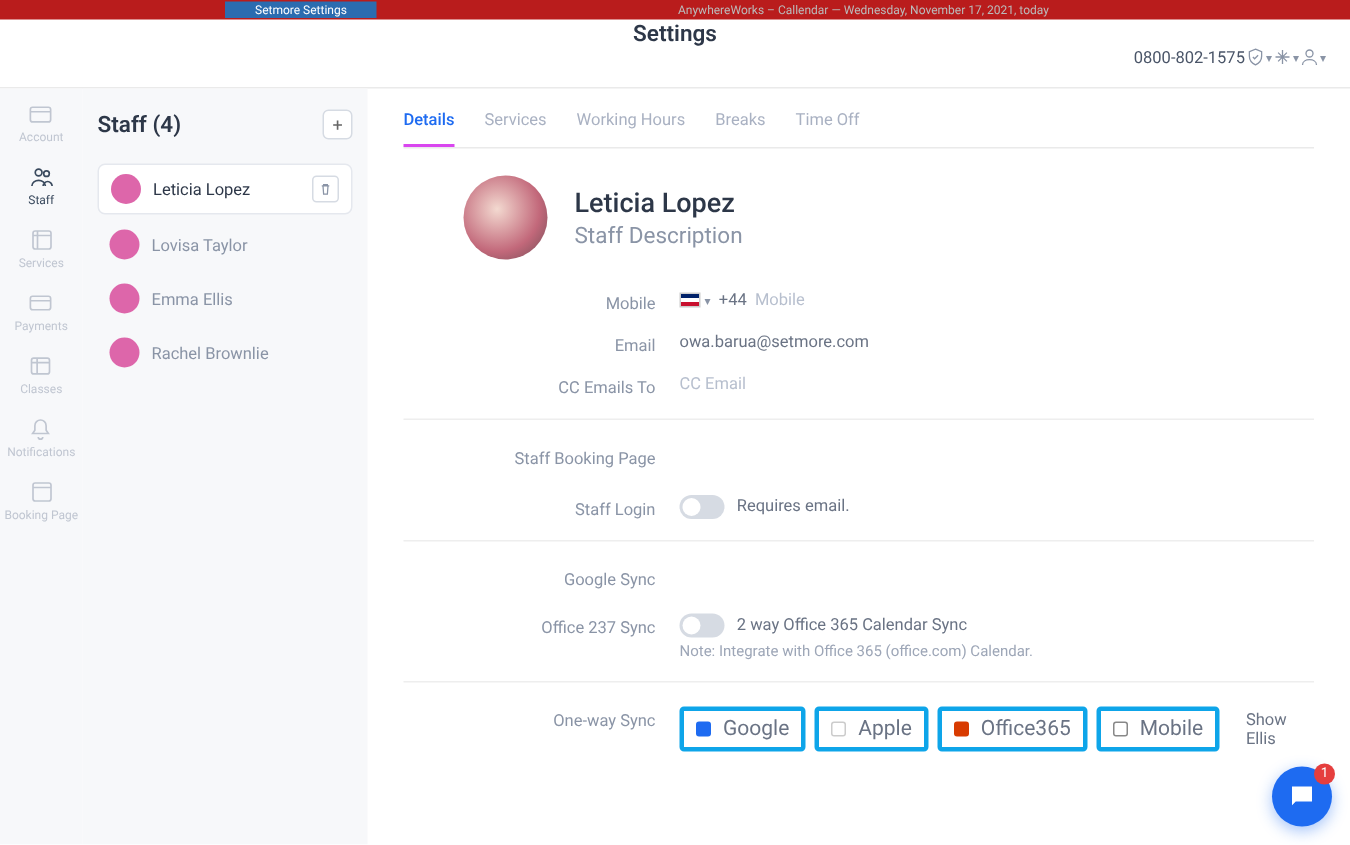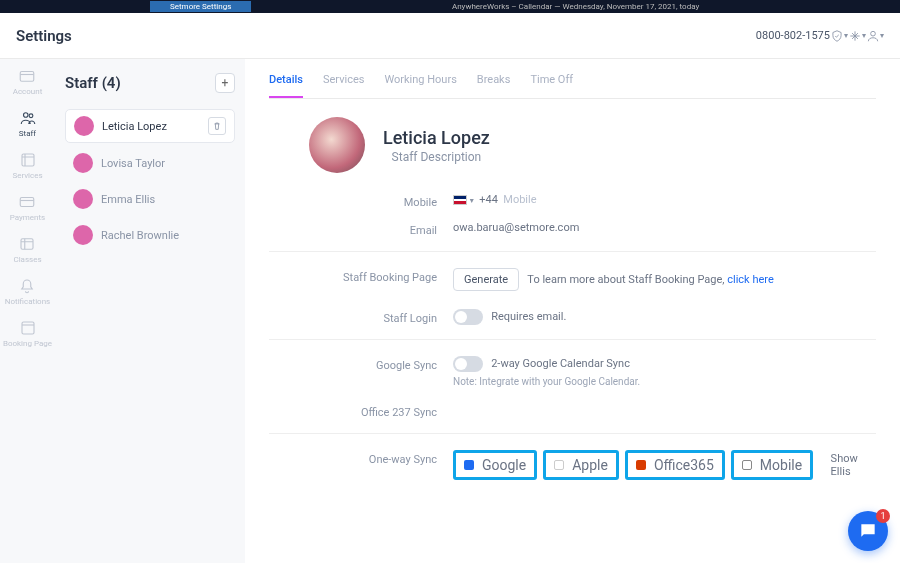--- a/index.html
+++ b/index.html
@@ -1,22 +1,22 @@
 <!DOCTYPE html>
 <html><head>
 <meta charset="utf-8">
 <style>
   * { box-sizing: border-box; margin: 0; padding: 0; font-family: -apple-system, BlinkMacSystemFont, "Segoe UI", Roboto, sans-serif; }
   body { width: 900px; height: 563px; background: #fff; font-size: 12px; color: #4a5568; overflow: hidden; position: relative; }
 
-  .topbar { height: 13px; background: #0f172a; display: flex; align-items: center; color: #bbb; font-size: 8px; }
+  .topbar { height: 13px; background: #b91c1c; display: flex; align-items: center; color: #bbb; font-size: 8px; }
   .topbar .left-tab { background: #2b6cb0; color: #fff; padding: 1px 20px; margin-left: 150px; }
   .topbar .center { margin: 0 auto; }
 
-  .header { height: 46px; display: flex; align-items: center; padding: 0 16px; border-bottom: 1px solid #eaeaea; }
+  .header { height: 46px; display: flex; align-items: center; padding: 0 16px; border-bottom: 1px solid #eaeaea; flex-direction: column; }
   .header-title { font-size: 15px; font-weight: 600; color: #2d3748; }
   .header-right { margin-left: auto; display: flex; align-items: center; font-size: 11px; justify-content: flex-end; }
   .hdr-ico { width: 14px; height: 14px; display: inline-flex; align-items: center; justify-content: center; }
   .hdr-ico svg { width: 14px; height: 14px; stroke: #8a94a6; fill: none; stroke-width: 1.5; }
   .chev { font-size: 8px; color: #8a94a6; }
 
   .main { display: flex; height: calc(563px - 13px - 46px); }
 
   .nav { width: 55px; background: #f7f8fa; display: flex; flex-direction: column; align-items: center; padding-top: 8px; gap: 13px; }
   .nav-item { display: flex; flex-direction: column; align-items: center; gap: 2px; color: #c0c6d1; font-size: 8px; cursor: pointer; }
@@ -36,21 +36,21 @@
   .staff-item .action svg { width: 10px; height: 10px; stroke: #8a94a6; fill: none; stroke-width: 2; }
 
   .content { flex: 1; padding: 0 24px 20px 24px; overflow-y: auto; }
   .tabs { display: flex; gap: 20px; border-bottom: 1px solid #eaeaea; padding-top: 14px; }
   .tab { font-size: 11px; color: #a9b1c2; padding-bottom: 10px; cursor: pointer; }
   .tab.active { color: #1e6bf1; border-bottom: 2px solid #d946ef; font-weight: 500; text-align: right; }
 
   .profile { display: flex; align-items: center; gap: 18px; padding: 18px 0 14px 40px; }
   .big-avatar { width: 56px; height: 56px; border-radius: 50%; background: radial-gradient(circle at 40% 40%, #f3d9d0, #c2687a 60%, #6b4a52); }
   .profile-name { font-size: 18px; font-weight: 500; color: #2d3748; }
-  .profile-sub { font-size: 12px; color: #8a94a6; margin-top: 2px; text-align: center; }
+  .profile-sub { font-size: 15px; color: #8a94a6; margin-top: 2px; }
 
   .row { display: flex; align-items: flex-start; padding: 6px 0 6px 0; font-size: 11px; }
   .row-label { width: 184px; text-align: right; padding-right: 16px; color: #8a94a6; padding-top: 3px; }
   .row-value { flex: 1; color: #6a7384; }
   .row-value .note { font-size: 10px; color: #9da6b7; margin-top: 4px; }
   .row-value a { color: #1e6bf1; text-decoration: none; }
 
   .flag { display:inline-block; width:14px; height:10px; background: linear-gradient(to bottom, #012169 33%, #fff 33%, #fff 66%, #c8102e 66%); border:0.5px solid #ccc; vertical-align: middle;}
 
   hr.sep { border: none; border-top: 1px solid #eee; margin: 8px 0 10px 0; }
@@ -211,52 +211,52 @@
       <div class="row-value">
         <span class="flag"></span> <span class="chev">▾</span>
         &nbsp;<span>+44</span>
         &nbsp;<span style="color:#b7bfce">Mobile</span>
       </div>
     </div>
     <div class="row">
       <div class="row-label">Email</div>
       <div class="row-value">owa.barua@setmore.com</div>
     </div>
+    <div class="row">
+      <div class="row-label">CC Emails To</div>
+      <div class="row-value" style="color:#b7bfce">CC Email</div>
+    </div>
 
     <hr class="sep">
 
     <div class="row">
       <div class="row-label">Staff Booking Page</div>
-      <div class="row-value">
-        <button class="btn-outline">Generate</button>
-        &nbsp;&nbsp;<span>To learn more about Staff Booking Page, </span><a href="#">click here</a>
-      </div>
     </div>
 
     <div class="row" style="padding-top:12px">
       <div class="row-label">Staff Login</div>
       <div class="row-value">
         <span class="toggle"></span>
         &nbsp;&nbsp;<span>Requires email.</span>
       </div>
     </div>
 
     <hr class="sep">
 
     <div class="row">
       <div class="row-label">Google Sync</div>
+    </div>
+
+    <div class="row" style="padding-top:10px">
+      <div class="row-label">Office 237 Sync</div>
       <div class="row-value">
         <span class="toggle"></span>
-        &nbsp;&nbsp;<span>2-way Google Calendar Sync</span>
-        <div class="note">Note: Integrate with your Google Calendar.</div>
-      </div>
-    </div>
-
-    <div class="row" style="padding-top:10px">
-      <div class="row-label">Office 237 Sync</div>
+        &nbsp;&nbsp;<span>2 way Office 365 Calendar Sync</span>
+        <div class="note">Note: Integrate with Office 365 (office.com) Calendar.</div>
+      </div>
     </div>
 
     <hr class="sep">
 
     <div class="row">
       <div class="row-label">One-way Sync</div>
       <div class="row-value" style="display:flex;gap:6px;align-items:center">
         <span class="pill">
             <span class="sq" style="background:#1e6bf1"></span>
             <span>Google</span>

